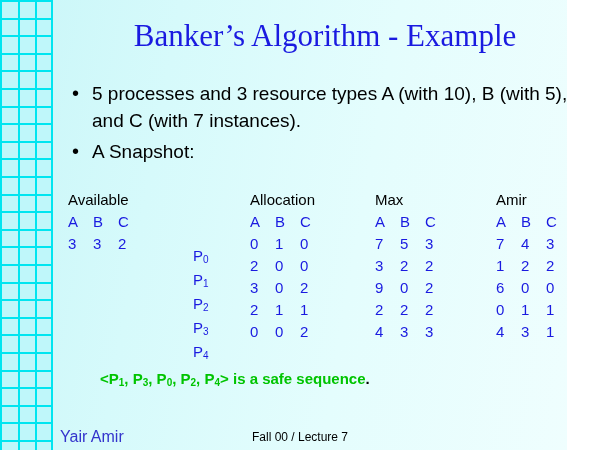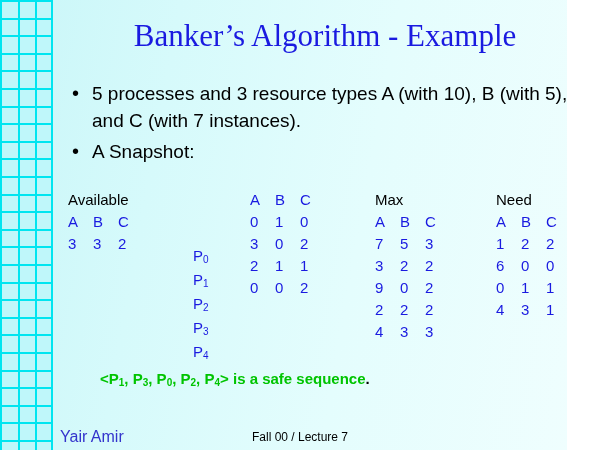--- a/index.html
+++ b/index.html
@@ -207,46 +207,49 @@
 
     <div class="col" style="left:125px; top:56px;">
       <div class="proc-label"><span>P</span><sub>0</sub></div>
       <div class="proc-label"><span>P</span><sub>1</sub></div>
       <div class="proc-label"><span>P</span><sub>2</sub></div>
       <div class="proc-label"><span>P</span><sub>3</sub></div>
       <div class="proc-label"><span>P</span><sub>4</sub></div>
     </div>
 
     <div class="col" style="left:182px;">
+      <div class="col-head">Allocation</div>
       <div class="abc-row">
         <span>A</span><span>B</span><span>C</span>
       </div>
       <div class="num-row"><span>0</span><span>1</span><span>0</span></div>
+      <div class="num-row"><span>2</span><span>0</span><span>0</span></div>
       <div class="num-row"><span>3</span><span>0</span><span>2</span></div>
       <div class="num-row"><span>2</span><span>1</span><span>1</span></div>
       <div class="num-row"><span>0</span><span>0</span><span>2</span></div>
     </div>
 
     <div class="col" style="left:307px;">
       <div class="col-head">Max</div>
       <div class="abc-row">
         <span>A</span><span>B</span><span>C</span>
       </div>
       <div class="num-row"><span>7</span><span>5</span><span>3</span></div>
       <div class="num-row"><span>3</span><span>2</span><span>2</span></div>
       <div class="num-row"><span>9</span><span>0</span><span>2</span></div>
       <div class="num-row"><span>2</span><span>2</span><span>2</span></div>
       <div class="num-row"><span>4</span><span>3</span><span>3</span></div>
     </div>
 
     <div class="col" style="left:428px;">
-      <div class="col-head">Need</div>
-      <div class="abc-row">
-        <span>A</span><span>B</span><span>C</span>
-      </div>
+      <div class="col-head">Amir</div>
+      <div class="abc-row">
+        <span>A</span><span>B</span><span>C</span>
+      </div>
+      <div class="num-row"><span>7</span><span>4</span><span>3</span></div>
       <div class="num-row"><span>1</span><span>2</span><span>2</span></div>
       <div class="num-row"><span>6</span><span>0</span><span>0</span></div>
       <div class="num-row"><span>0</span><span>1</span><span>1</span></div>
       <div class="num-row"><span>4</span><span>3</span><span>1</span></div>
     </div>
 
   </div>
 
   <div id="safe-seq" class="seq">
     <span>&lt;</span><span><span>P</span><sub>1</sub></span>, <span><span>P</span><sub>3</sub></span>, <span><span>P</span><sub>0</sub></span>, <span><span>P</span><sub>2</sub></span>, <span><span>P</span><sub>4</sub></span><span>&gt; is a safe sequence</span><span class="period">.</span>

